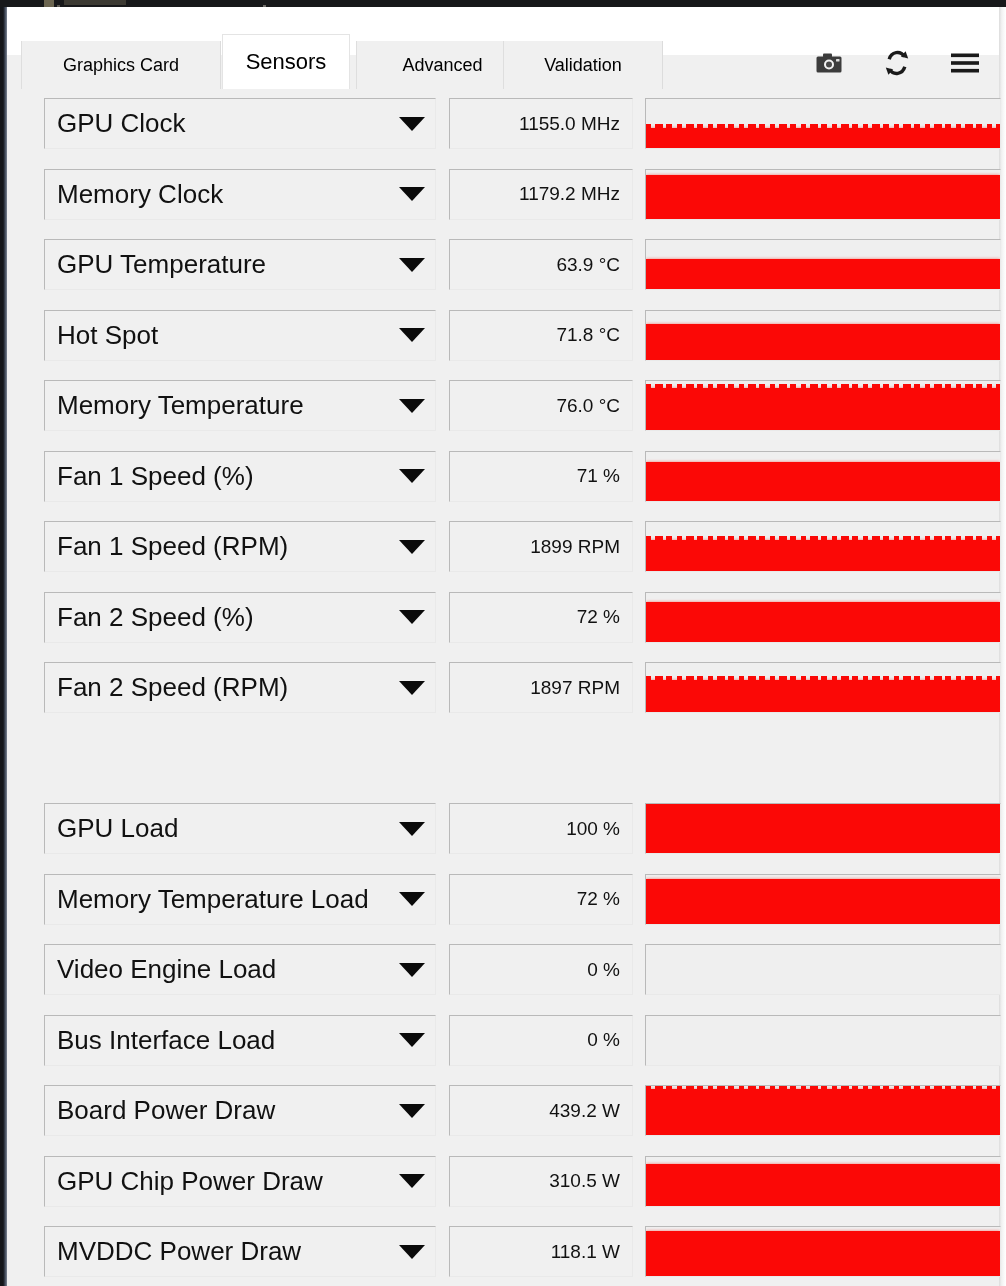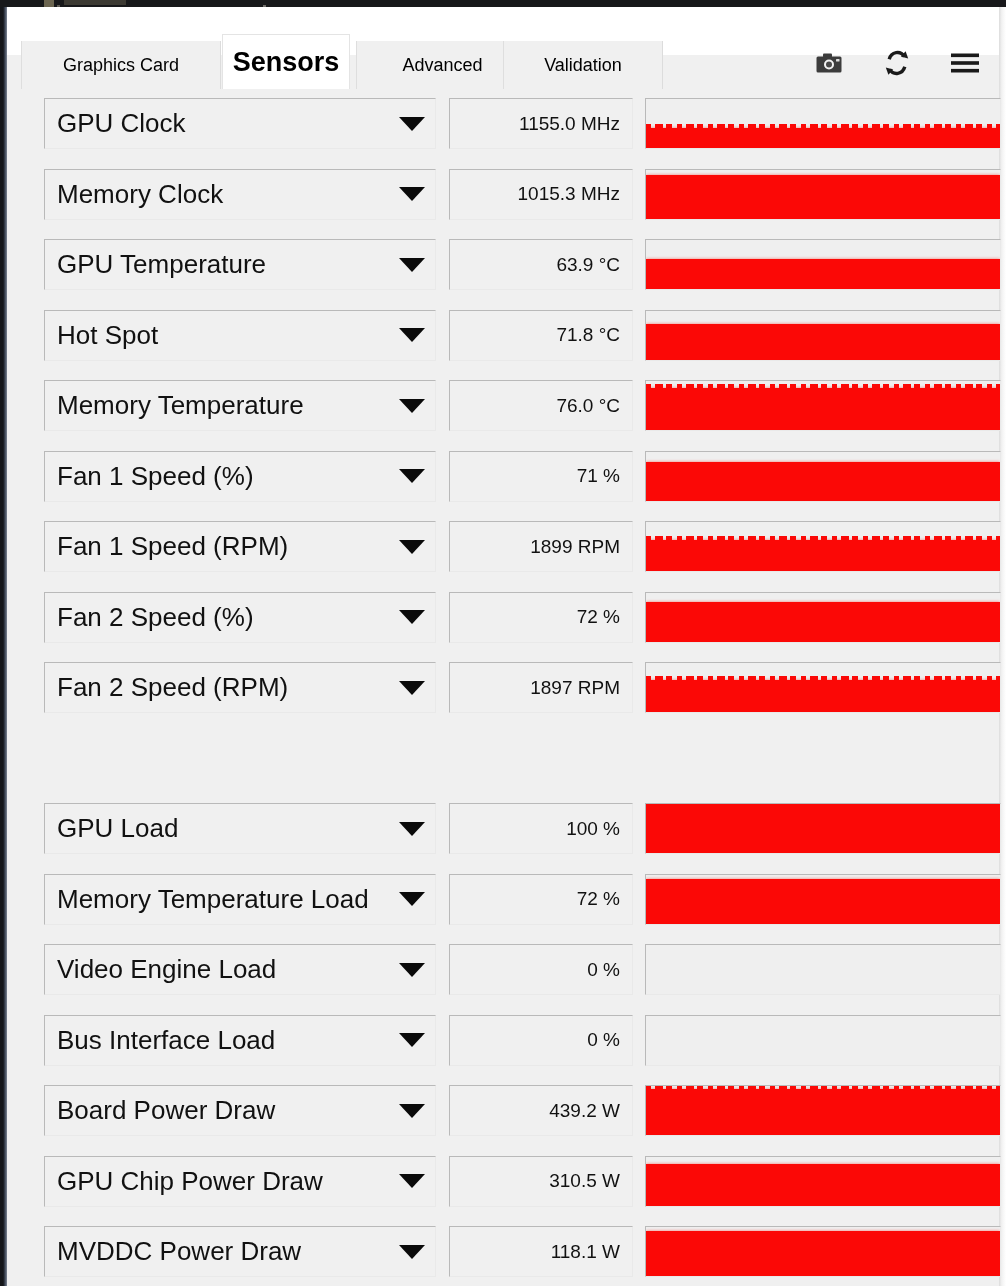--- a/index.html
+++ b/index.html
@@ -53,24 +53,23 @@
     display:flex;align-items:center;justify-content:center;
     font-size:18px;color:#000000;letter-spacing:0px;
     white-space:nowrap;
     cursor:default;
   }
   .tab.active{
     top:3px;height:55px;
     background:#ffffff;
     border:1px solid #e4e4e4;
     border-bottom:none;
-    font-size:27px;
+    font-size:22px;
     box-shadow:0 -1px 0 #ffffff;
     z-index:3;
-    font-weight:bold;
   }
   #tab-graphics-card{left:14px;width:200px;}
   #tab-sensors{left:215px;width:128px;}
   #tab-advanced{left:349px;width:173px;}
   #tab-validation{left:496px;width:160px;}
 
   
   .hdr-btn{
     position:absolute;top:36px;width:44px;height:40px;
     display:flex;align-items:center;justify-content:center;
@@ -224,21 +223,21 @@
           </div>
         </div>
         <div class="sensor-row" style="top: 70.5px;">
           <div class="cell name-cell">
             <div class="name-label">Memory Clock</div>
             <div class="dropdown-arrow">
               <span class="caret"></span>
             </div>
           </div>
           <div class="cell value-cell">
-            <span class="value-text">1015.3 MHz</span>
+            <span class="value-text">1179.2 MHz</span>
           </div>
           <div class="cell graph-cell">
             <div class="graph-fill" style="height: 88%;"></div>
           </div>
         </div>
         <div class="sensor-row" style="top: 141px;">
           <div class="cell name-cell">
             <div class="name-label">GPU Temperature</div>
             <div class="dropdown-arrow">
               <span class="caret"></span>

